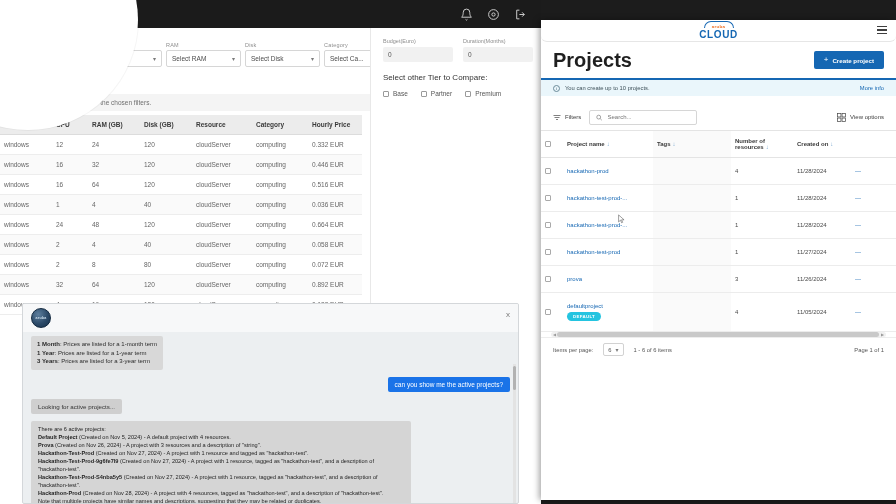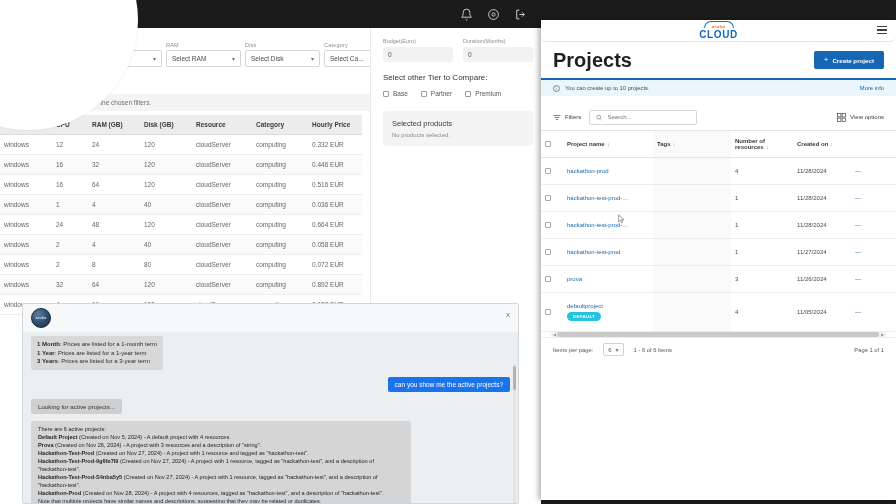--- a/index.html
+++ b/index.html
@@ -429,24 +429,20 @@
       <label class="tier-opt">
         <span class="chk"></span>
         <span>Partner</span>
       </label>
       <label class="tier-opt">
         <span class="chk"></span>
         <span>Premium</span>
       </label>
     </div>
 
-    <div class="sel-prod">
-      <div class="sel-prod-t">Selected products</div>
-      <div class="sel-prod-s">No products selected.</div>
-    </div>
   </div>
 
   <div id="chat">
     <div class="chat-head">
       <div class="avatar">
         <span>aruba</span>
       </div>
       <div class="chat-close">x</div>
     </div>
     <div class="chat-body">

